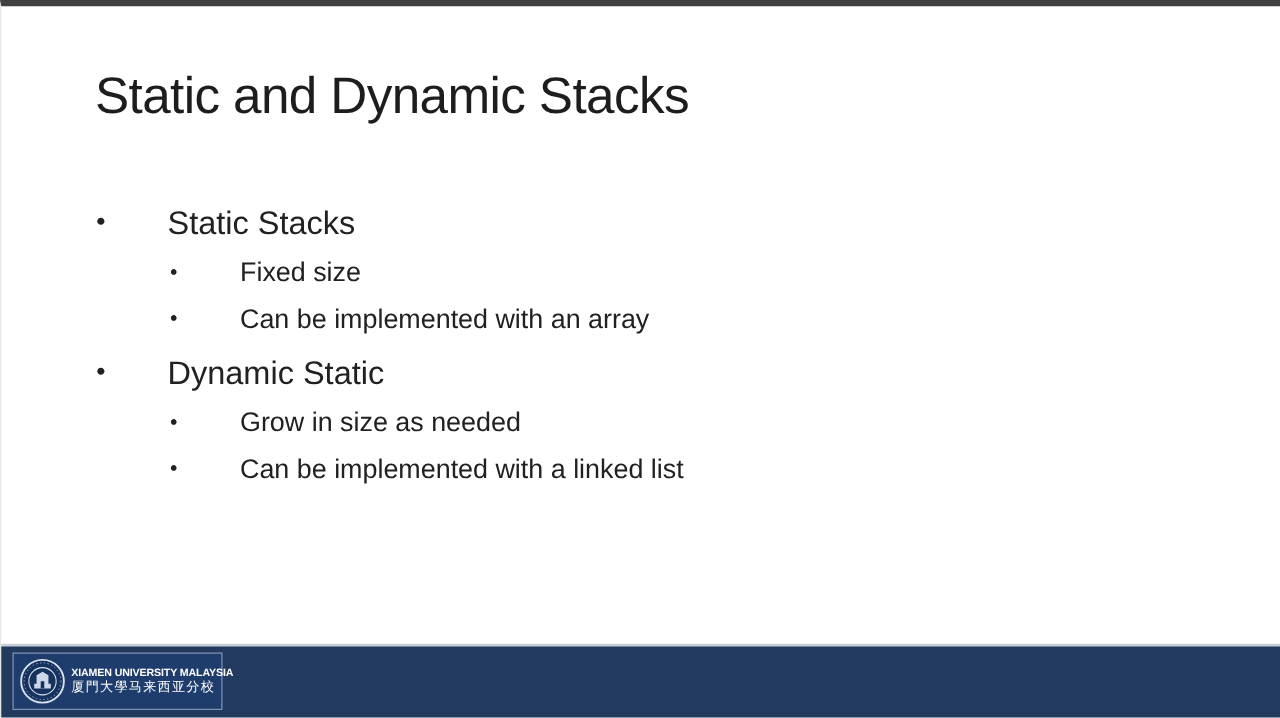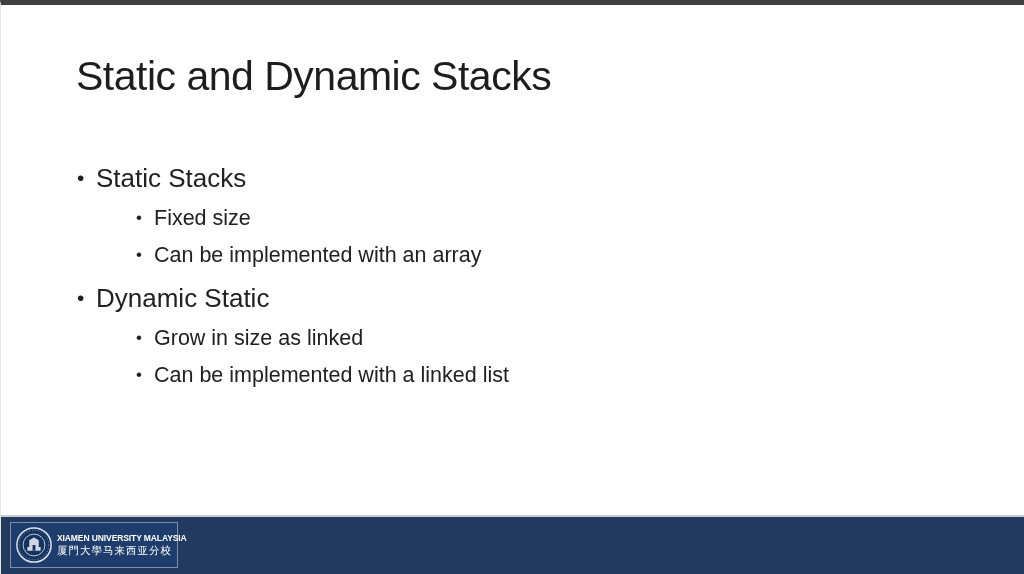--- a/index.html
+++ b/index.html
@@ -23,21 +23,21 @@
     position:absolute; left:76px; top:156px; width:860px;
     color:#212121;
   }
   .bullet { display:flex; align-items:flex-start; }
   .bullet.level1 { font-size:26px; line-height:34px; margin-top:12px; }
   .bullet.level2 { font-size:21.5px; line-height:28px; margin-top:9px; margin-left:59px; }
   .bullets .bullet:first-child { margin-top:0; }
   .bullet .dot { flex:0 0 auto; }
   .level1 .dot { width:19px; font-size:21px; }
   .level2 .dot { width:18px; font-size:17px; }
-  .btext { white-space:nowrap; }
+  .btext { white-space:nowrap;margin-left:38px; }
 
   .footer {
     position:absolute; left:0; right:0; bottom:0; height:57px;
     background:#233A5F;
     display:flex; align-items:center; justify-content:center;
   }
   .footer-line {
     position:absolute; top:-2px; left:0; right:0; height:2px;
     background:#c9cdd6;
   }
@@ -82,21 +82,21 @@
       <div class="bullet level2">
         <span class="dot">•</span>
         <span class="btext">Can be implemented with an array</span>
       </div>
       <div class="bullet level1">
         <span class="dot">•</span>
         <span class="btext">Dynamic Static</span>
       </div>
       <div class="bullet level2">
         <span class="dot">•</span>
-        <span class="btext">Grow in size as linked</span>
+        <span class="btext">Grow in size as needed</span>
       </div>
       <div class="bullet level2">
         <span class="dot">•</span>
         <span class="btext">Can be implemented with a linked list</span>
       </div>
     </div>
 
   <div class="footer">
     <div class="footer-line"></div>
 

